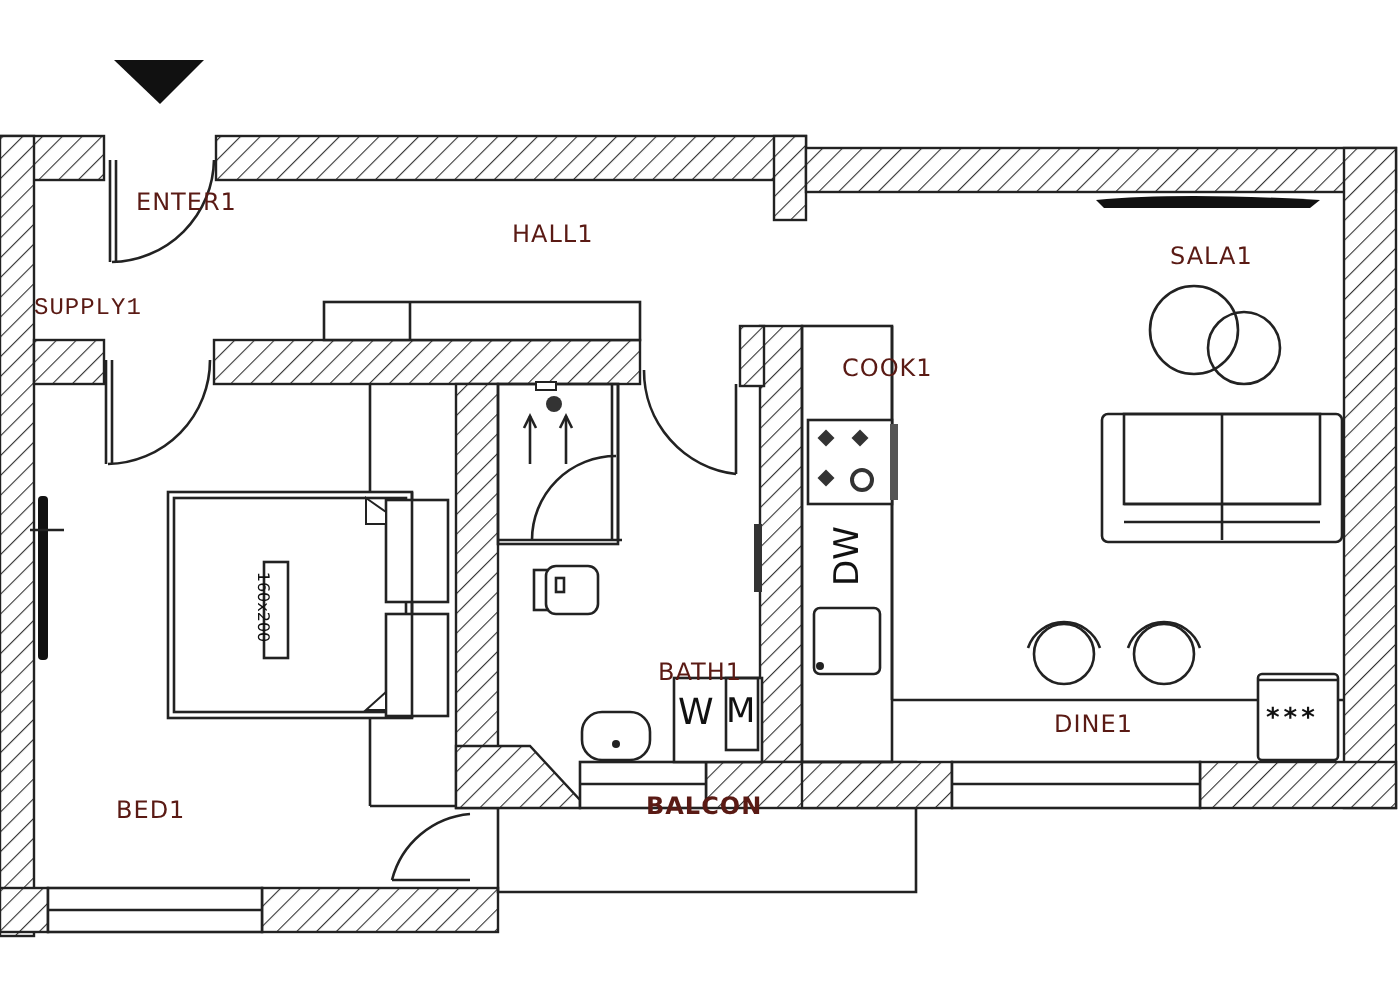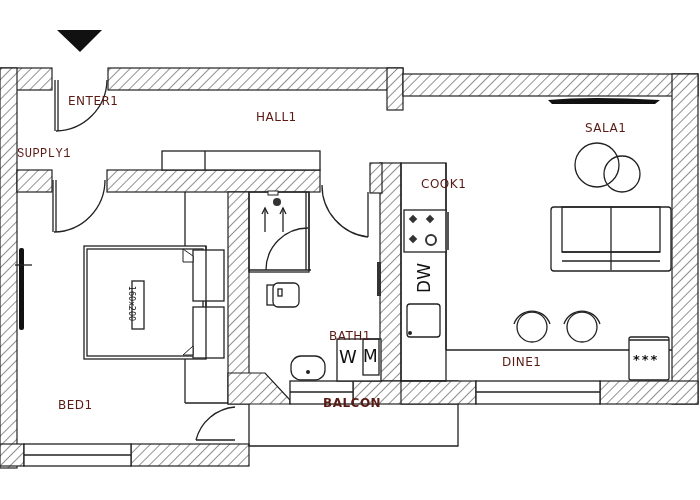--- a/index.html
+++ b/index.html
@@ -179,19 +179,19 @@
 </svg>
 
 <span class="lbl" style="left:68px; top:94px;">ENTER1</span>
 <span class="lbl" style="left:256px; top:110px;">HALL1</span>
 <span class="lbl" style="left:17px; top:147px;font-family:Liberation Mono, monospace;">SUPPLY1</span>
 <span class="lbl" style="left:585px; top:121px;">SALA1</span>
 <span class="lbl" style="left:421px; top:177px;">COOK1</span>
 <span class="lbl" style="left:329px; top:301px;margin-top:28px;">BATH1</span>
 <span class="lbl" style="left:58px; top:398px;">BED1</span>
 <span class="lbl" style="left:323px; top:396px;font-weight:bold;">BALCON</span>
-<span class="lbl" style="left:502px; top:355px;">DINE1</span>
+<span class="lbl" style="left:527px; top:355px;">DINE1</span>
 
 <span class="fx-text" style="left:114px; top:299px; font-size:8px; transform:rotate(90deg); transform-origin:center;">160x200</span>
 <span class="fx-text" style="left:409px; top:268px; font-size:17px; transform:rotate(-90deg);">DW</span>
 <span class="fx-text" style="left:339px; top:346px; font-size:18px;">W</span>
 <span class="fx-text" style="left:363px; top:346px; font-size:17px;">M</span>
 <span class="fx-text" style="left:633px; top:352px; font-size:13px; font-weight:bold; letter-spacing:2px;">***</span>
 
 </body></html>

